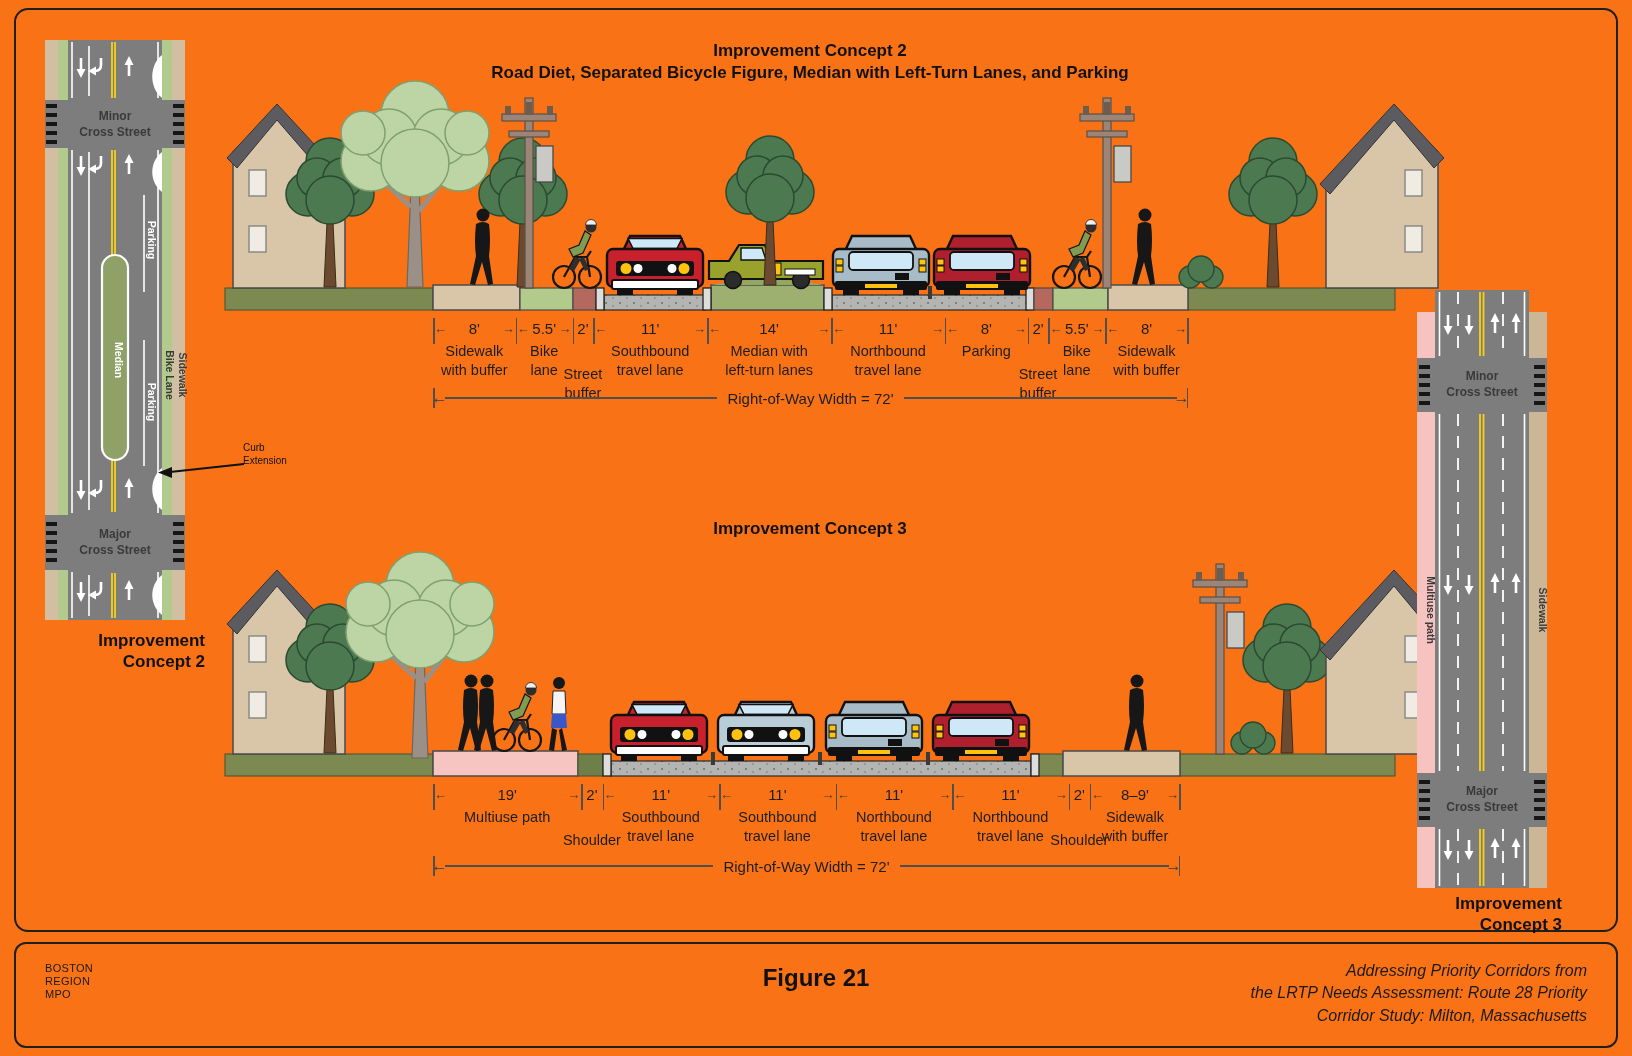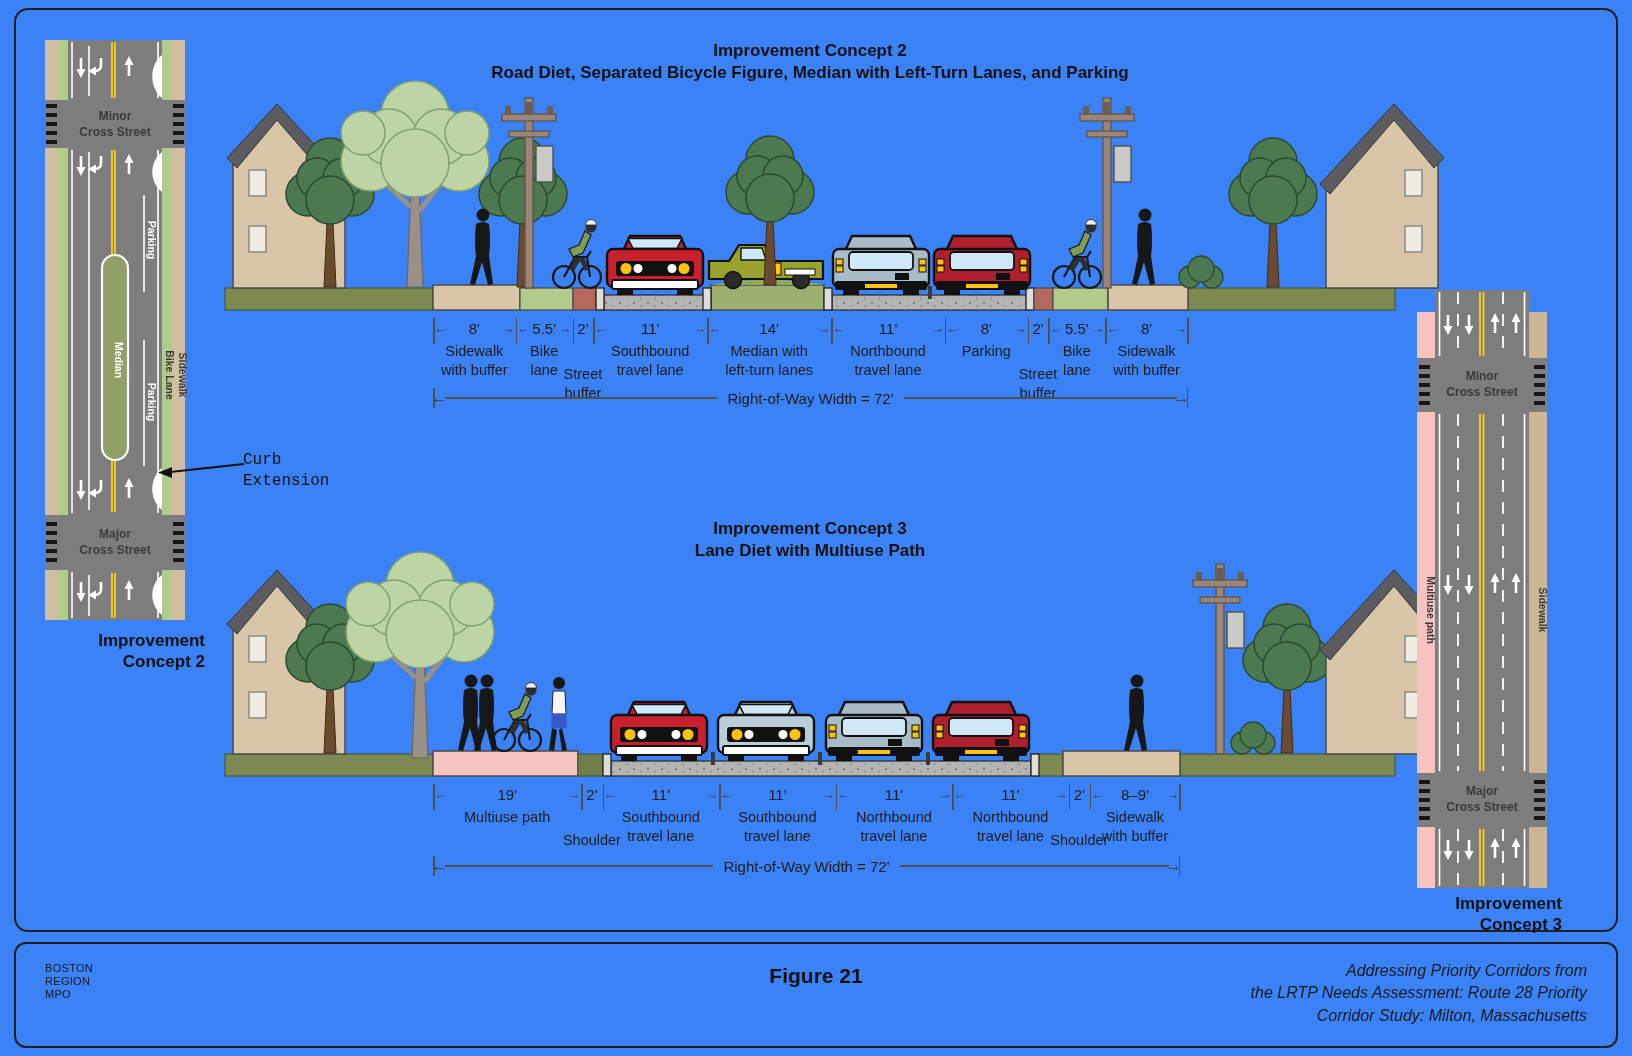--- a/index.html
+++ b/index.html
@@ -1,17 +1,17 @@
 <!DOCTYPE html>
 <html><head>
 <meta charset="utf-8">
 <style>
   * { margin:0; padding:0; box-sizing:border-box; }
   body { background:#fff; font-family:"Liberation Sans", sans-serif; }
-  .page { position:relative; width:1632px; height:1056px; background:#3b82f6; overflow:hidden; }
+  .page { position:relative; width:1632px; height:1056px; background:#f97316; overflow:hidden; }
 
   .main-panel { position:absolute; left:14px; top:8px; width:1604px; height:924px;
     border:2px solid #1f1f1f; border-radius:14px; }
   .footer-panel { position:absolute; left:14px; top:942px; width:1604px; height:106px;
     border:2px solid #1f1f1f; border-radius:12px; }
 
   .section-title { position:absolute; left:190px; width:1240px; text-align:center;
     font-weight:bold; font-size:17px; color:#111; line-height:1.3; }
   .pre { white-space:pre-line; }
 
@@ -34,33 +34,33 @@
     width:max-content; max-width:150px; }
   .narrow .lab { top:47px; }
 
   .row-arrow { position:absolute; display:flex; align-items:center; }
   .hl { flex:1; height:1.7px; background:#4f4f4f; }
   .ah { font-size:16px; color:#3a3a3a; margin:0 -3px; line-height:1; }
   .vtick { width:1.5px; height:20px; background:#4f4f4f; }
   .row-label { font-size:15px; padding:0 10px; color:#1d1d1d; white-space:nowrap; }
 
   
-  .callout { position:absolute; left:243px; top:450px; font-size:16px; color:#111;
-    line-height:1.3; white-space:pre-line;font-family:Liberation Mono, monospace; }
+  .callout { position:absolute; left:243px; top:441px; font-size:10px; color:#111;
+    line-height:1.3; white-space:pre-line; }
 
   
   .pt-name { font:bold 12px "Liberation Sans", sans-serif; fill:#3a3a3a; text-anchor:middle; }
   .pt-vert { font:bold 10.5px "Liberation Sans", sans-serif; fill:#ffffff; text-anchor:middle; }
   .pt-vert-dark { font:bold 10.5px "Liberation Sans", sans-serif; fill:#3a3a3a; text-anchor:middle; }
 
   
   .org { position:absolute; left:45px; top:962px; font-size:11px; color:#1a1a1a;
     line-height:1.2; white-space:pre-line; letter-spacing:0.3px; }
   .fig-center { position:absolute; left:316px; width:1000px; top:964px; text-align:center; }
-  .fig-label { font-weight:bold; font-size:21px; color:#111; }
+  .fig-label { font-weight:bold; font-size:24px; color:#111; }
   .fig-title { font-weight:bold; font-size:18px; color:#111; margin-top:4px; }
   .credit { position:absolute; right:45px; top:960px; text-align:right; font-style:italic;
     font-size:16px; color:#1a1a1a; line-height:1.4; white-space:pre-line; }
 </style>
 </head>
 <body>
 
 <div class="page">
 
   <svg width="0" height="0">
@@ -437,21 +437,20 @@
     <span class="ah">←</span>
     <span class="hl"></span>
     <span class="row-label">Right-of-Way Width = 72'</span>
     <span class="hl"></span>
     <span class="ah">→</span>
     <span class="vtick"></span>
   </div>
 
   <div class="section-title" style="top:518px;">
     <div>Improvement Concept 3</div>
-    <div>Lane Diet with Multiuse Path</div>
   </div>
 
   <svg class="scene" style="left:225px; top:558px;" width="1170" height="218" viewBox="0 0 1170 218">
     <rect x="0" y="196" width="208" height="22" fill="#7c8a52" stroke="#44502c" stroke-width="1"></rect>
     <rect x="806" y="196" width="32" height="22" fill="#7c8a52" stroke="#44502c" stroke-width="1"></rect>
     <rect x="955" y="196" width="215" height="22" fill="#7c8a52" stroke="#44502c" stroke-width="1"></rect>
     <rect x="208" y="193" width="145" height="25" fill="#f6c5c2" stroke="#4a4a4a" stroke-width="1.5"></rect>
     <rect x="353" y="196" width="25" height="22" fill="#6e7f4a" stroke="#44502c" stroke-width="1"></rect>
     <rect x="386" y="203" width="420" height="15" fill="url(#speck)" stroke="#2b2b2b" stroke-width="1.2"></rect>
     <g fill="#dddddb" stroke="#222" stroke-width="1.3">

